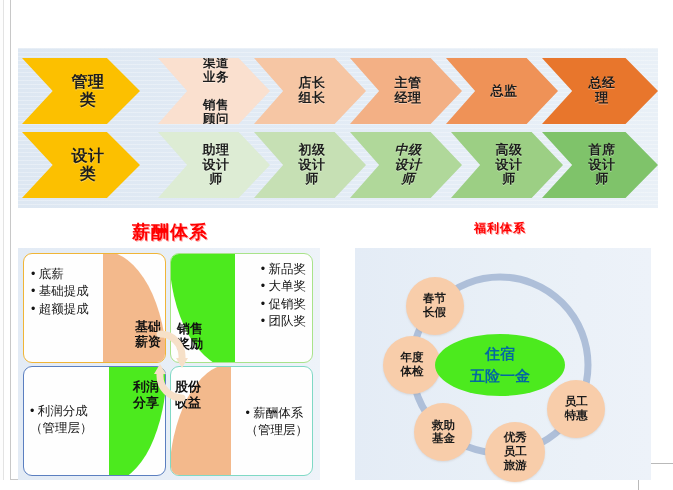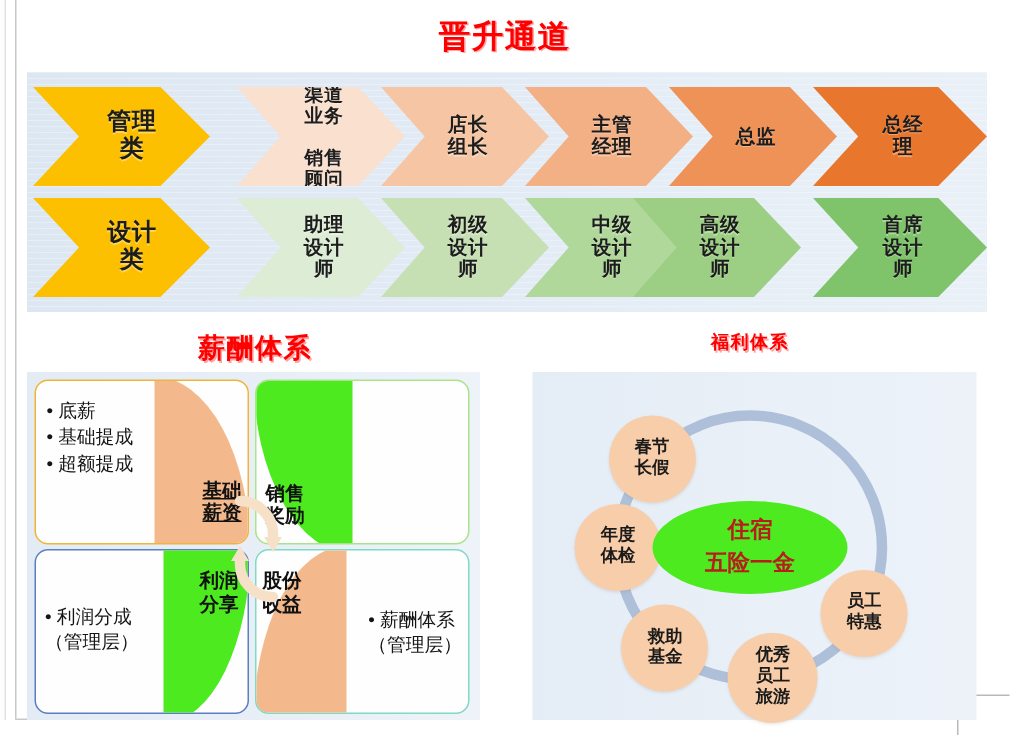--- a/index.html
+++ b/index.html
@@ -108,21 +108,21 @@
   #petal-tr{border-radius:0 0 0 0;clip-path:ellipse(100% 100% at 100% 0%);}
   #petal-tl{clip-path:ellipse(100% 100% at 0% 100%);border-radius:0;}
   #petal-bl{clip-path:ellipse(100% 100% at 0% 0%);border-radius:0;}
   #petal-br{clip-path:ellipse(100% 100% at 100% 100%);border-radius:0;}
 
   .petal-lbl{
     position:absolute;z-index:4;
     font-size:13px;font-weight:bold;color:#111;line-height:1.2;
     white-space:pre-line;text-align:center;
   }
-  #lbl-tl{right:4px;bottom:12px;text-decoration:underline;}
+  #lbl-tl{right:4px;bottom:12px;}
   #lbl-tr{left:6px;bottom:10px;}
   #lbl-bl{right:6px;top:12px;}
   #lbl-br{left:4px;top:12px;}
 
   
   #pay-arrows{position:absolute;left:108px;top:78px;width:90px;height:80px;z-index:6;pointer-events:none;}
 
   
   #benefit-panel{
     position:absolute;left:355px;top:248px;width:296px;height:232px;
@@ -134,36 +134,35 @@
     display:flex;align-items:center;justify-content:center;
     background:#f8cdaa;border-radius:50%;
     font-size:11.5px;font-weight:bold;color:#1a1a1a;line-height:1.2;
     text-align:center;white-space:pre-line;
     box-shadow:0 1px 2px rgba(140,120,110,.18);
   }
   #center-node{
     position:absolute;z-index:4;left:80px;top:86px;width:130px;height:62px;
     background:#4cea1e;border-radius:50%;
     display:flex;flex-direction:column;align-items:center;justify-content:center;
-    font-size:15px;font-weight:bold;color:#b91c1c;line-height:1.45;
+    font-size:15px;font-weight:bold;color:#0369a1;line-height:1.45;
     white-space:pre-line;text-align:center;
   }
 </style>
 </head>
 <body>
 
 <div id="root">
 
   <div class="frame-left">
     <div class="frame-left-inner"></div>
   </div>
   <div class="frame-bottom"></div>
   <div class="frame-br"></div>
 
-  <div class="title" id="title-main">晋升通道</div>
 
   <div id="promo-panel">
     <div class="chev-row" id="row-manage">
         <div class="chev head">
           <div class="lbl">管理
 类</div>
         </div>
         <div class="chev step thin" style="left: 140px; width: 112px; background: rgb(250, 224, 207);">
           <div class="lbl">渠道
 业务
@@ -195,26 +194,26 @@
         <div class="chev step" style="left: 140px; width: 112px; background: rgb(221, 236, 212);">
           <div class="lbl">助理
 设计
 师</div>
         </div>
         <div class="chev step" style="left: 236px; width: 112px; background: rgb(198, 224, 180);">
           <div class="lbl">初级
 设计
 师</div>
         </div>
-        <div class="chev step" style="left: 332px; width: 112px; background: rgb(176, 216, 154);">
+        <div class="chev step" style="left: 332px; width: 112px; background: rgb(176, 216, 154); font-style: italic;">
           <div class="lbl">中级
 设计
 师</div>
         </div>
-        <div class="chev step" style="left: 404px; width: 112px; background: rgb(156, 207, 132);">
+        <div class="chev step" style="left: 433px; width: 112px; background: rgb(156, 207, 132);">
           <div class="lbl">高级
 设计
 师</div>
         </div>
         <div class="chev step" style="left: 524px; width: 116px; background: rgb(127, 195, 106);">
           <div class="lbl">首席
 设计
 师</div>
         </div>
       </div>
@@ -227,20 +226,24 @@
       <div class="petal" id="petal-tl"></div>
       <div class="bullets">• 底薪
 • 基础提成
 • 超额提成</div>
       <div class="petal-lbl" id="lbl-tl">基础
 薪资</div>
     </div>
 
     <div class="quad" id="quad-tr">
       <div class="petal" id="petal-tr"></div>
+      <div class="bullets">• 新品奖
+• 大单奖
+• 促销奖
+• 团队奖</div>
       <div class="petal-lbl" id="lbl-tr">销售
 奖励</div>
     </div>
 
     <div class="quad" id="quad-bl">
       <div class="petal" id="petal-bl"></div>
       <div class="bullets">• 利润分成
 （管理层）</div>
       <div class="petal-lbl" id="lbl-bl">利润
 分享</div>

